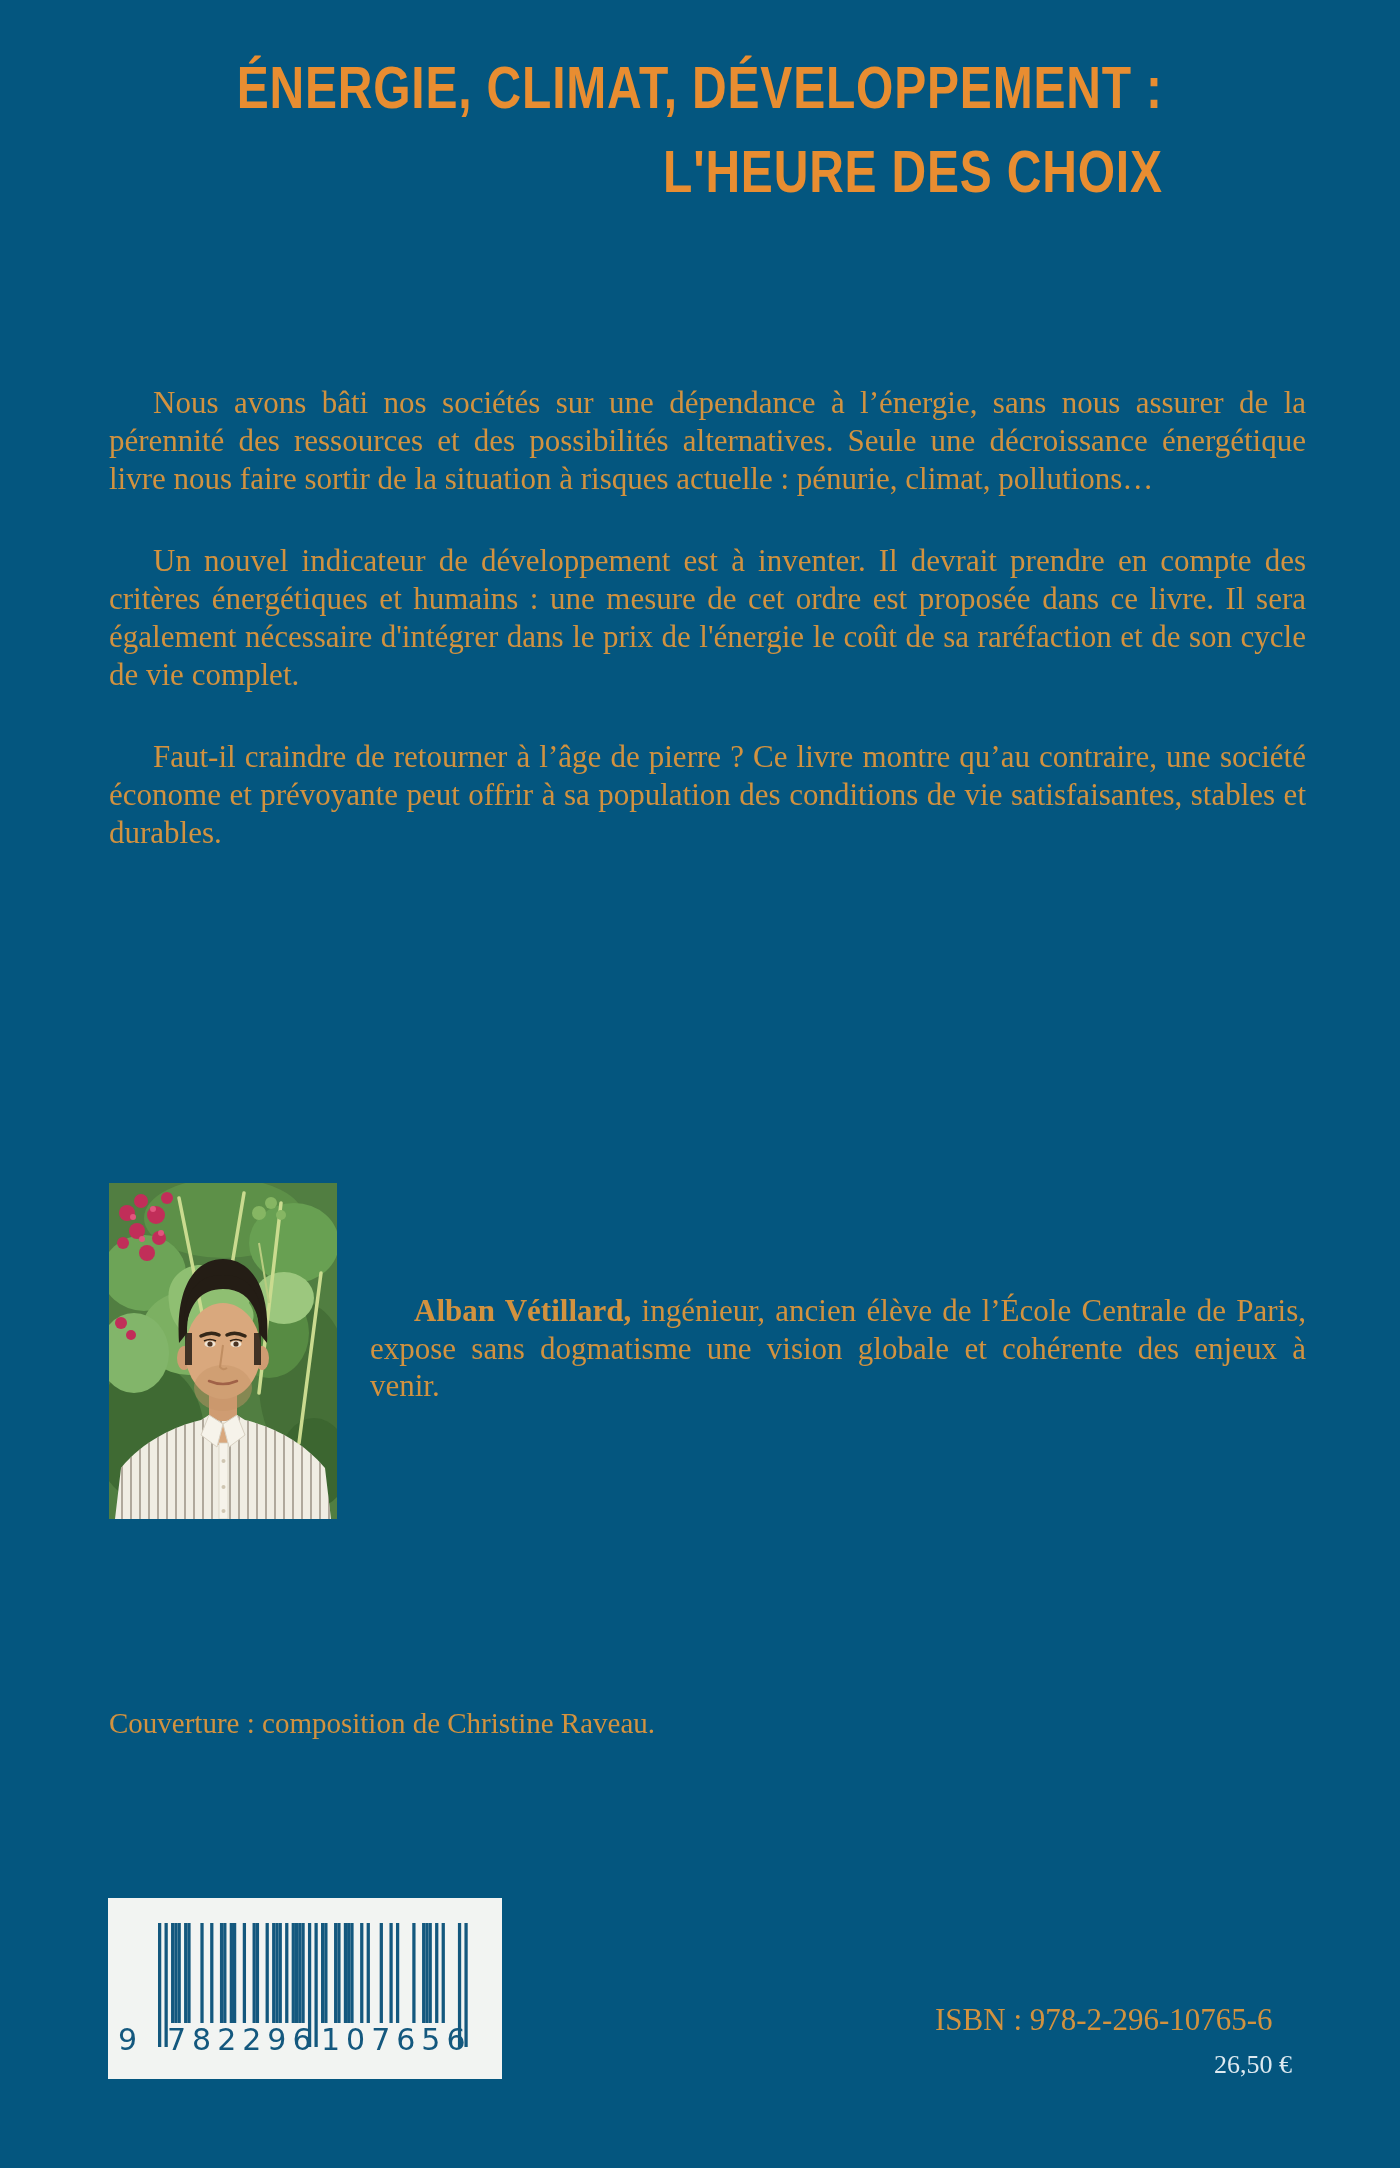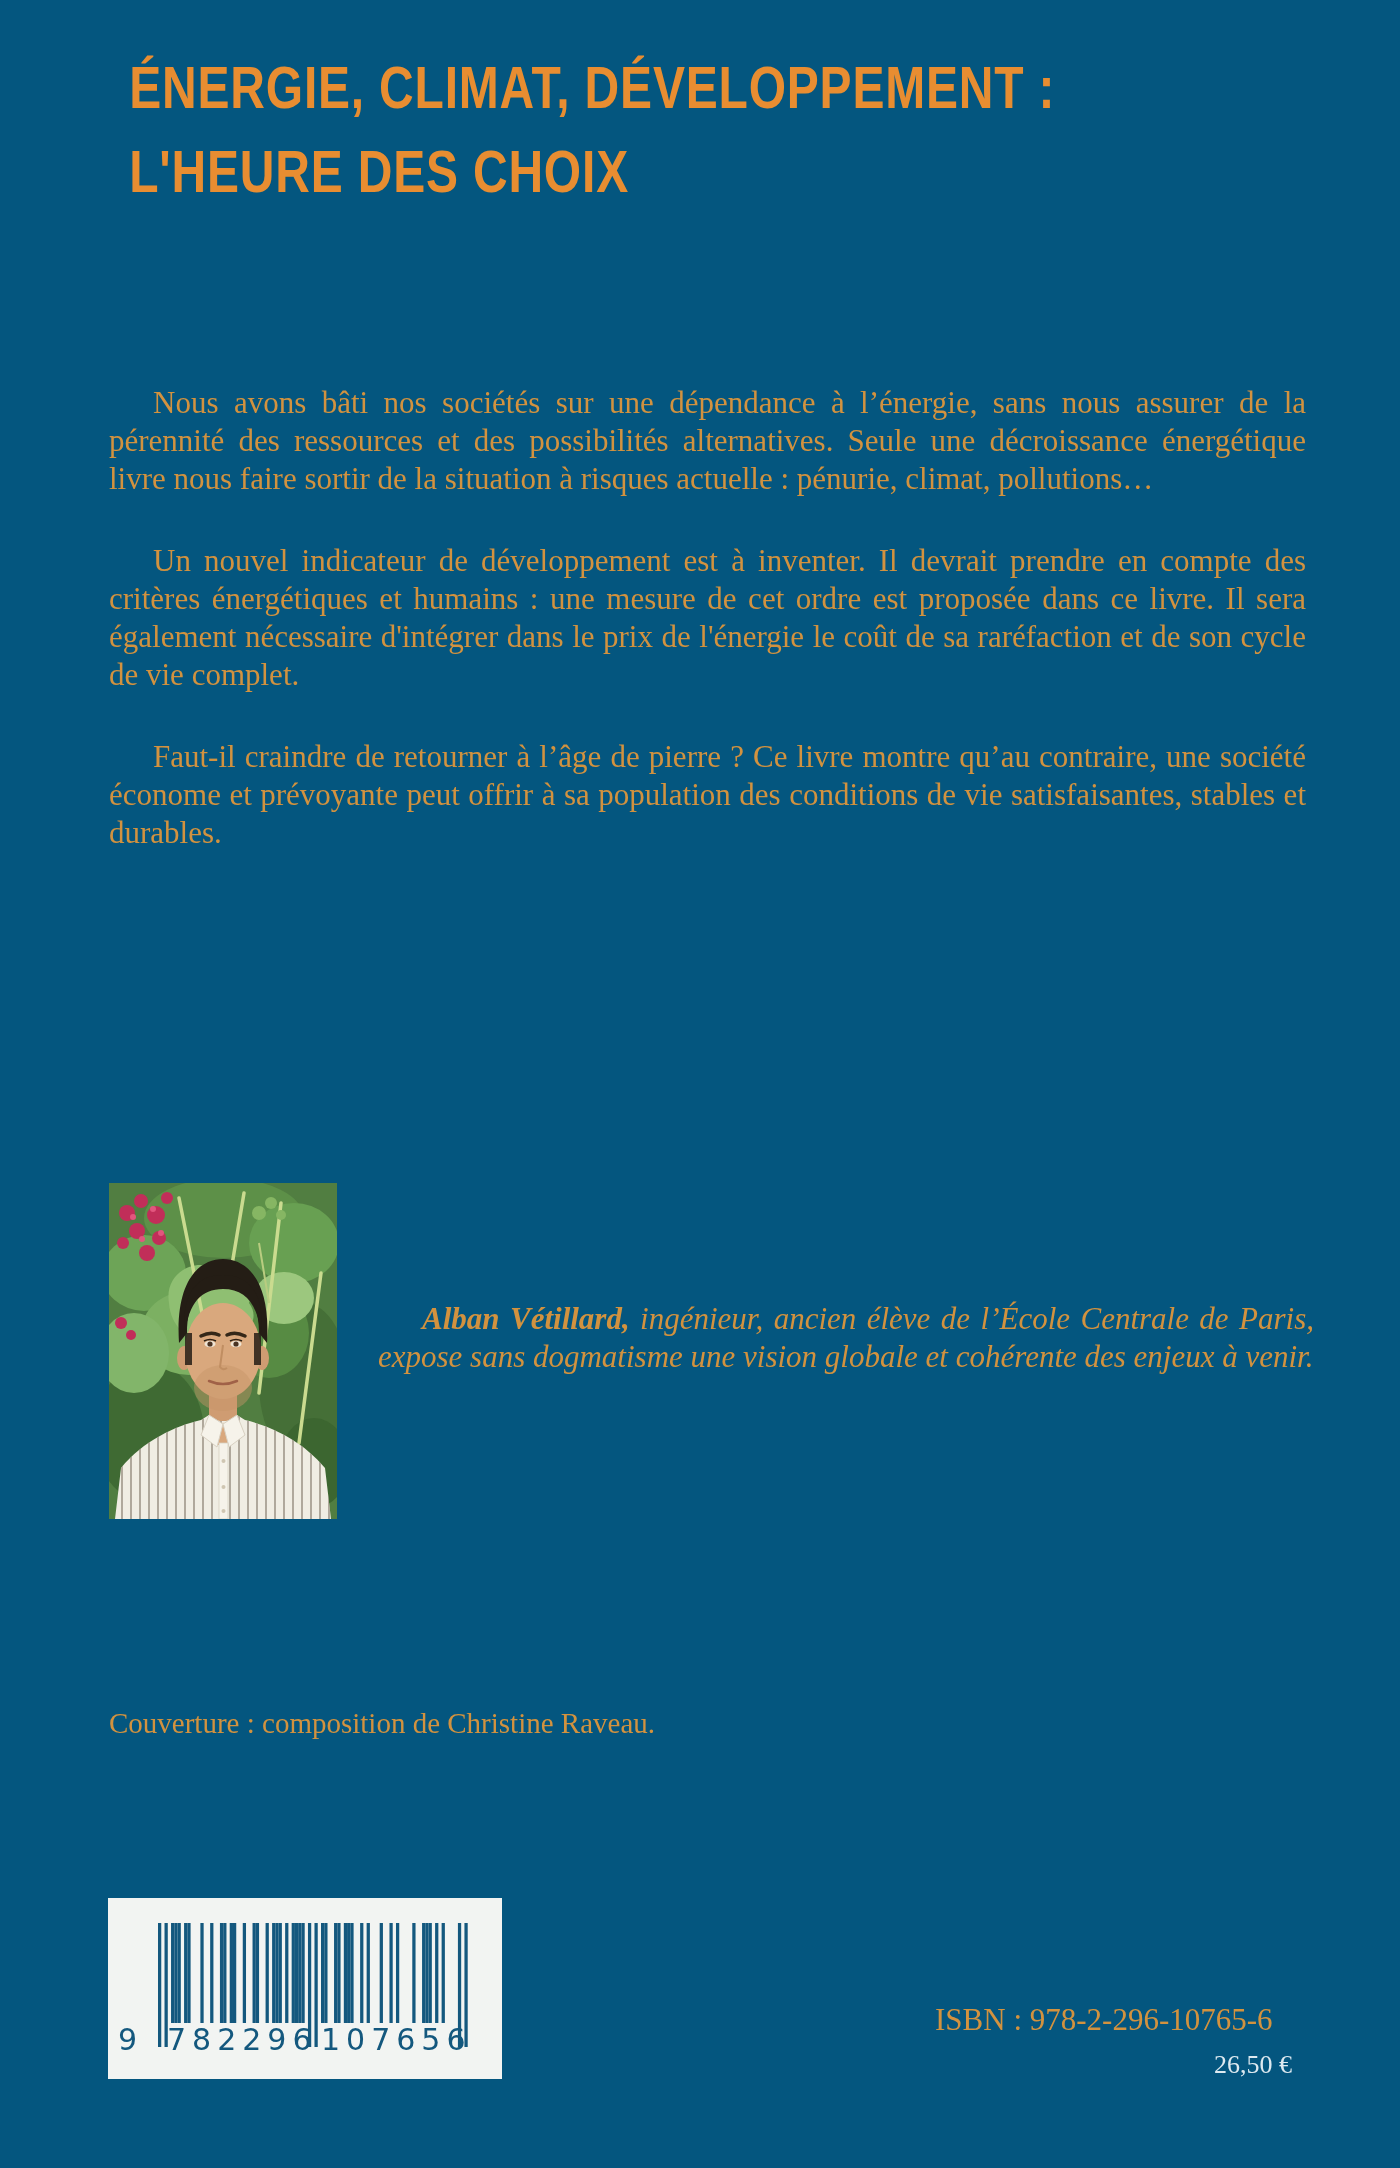--- a/index.html
+++ b/index.html
@@ -7,39 +7,39 @@
     --barcode_bars:#14587e; --barcode_bg:#f2f4f2;
   }
   html,body{margin:0;padding:0;}
   body{
     width:1400px;height:2168px;position:relative;overflow:hidden;
     background:var(--bg);
     font-family:"Liberation Serif",serif;
   }
   .title{
     position:absolute;top:46px;left:0;width:1292px;margin:0;
-    text-align:left;color:var(--title);
+    text-align:right;color:var(--title);
     font-family:"Liberation Sans",sans-serif;font-weight:700;
     font-size:60px;line-height:84px;letter-spacing:1px;
   }
   .title-line{display:block;transform:scaleX(0.80);transform-origin:50% 50%;}
   .body-text{
     position:absolute;left:109px;top:384px;width:1197px;
     color:var(--text);font-size:31px;line-height:38px;text-align:justify;
   }
   .body-text p{margin:44px 0 0 0;text-indent:44px;}
   .body-text p:first-child{margin-top:0;}
   .photo{
     position:absolute;left:109px;top:1183px;width:228px;height:336px;
   }
   .photo svg{display:block;width:228px;height:336px;}
   .bio{
-    position:absolute;left:370px;top:1292px;width:936px;margin:8px;
+    position:absolute;left:370px;top:1292px;width:936px;margin:0;
     color:var(--text);font-size:31px;line-height:37.5px;
-    font-style:italic;text-align:justify;text-indent:44px;
+    text-align:justify;text-indent:44px;
   }
   .bio .bio-name{font-weight:700;}
   .credit{
     position:absolute;left:109px;top:1707px;margin:0;
     color:var(--text);font-size:29px;
   }
   .barcode-box{
     position:absolute;left:108px;top:1898px;width:394px;height:181px;
     background:var(--barcode_bg);
   }

